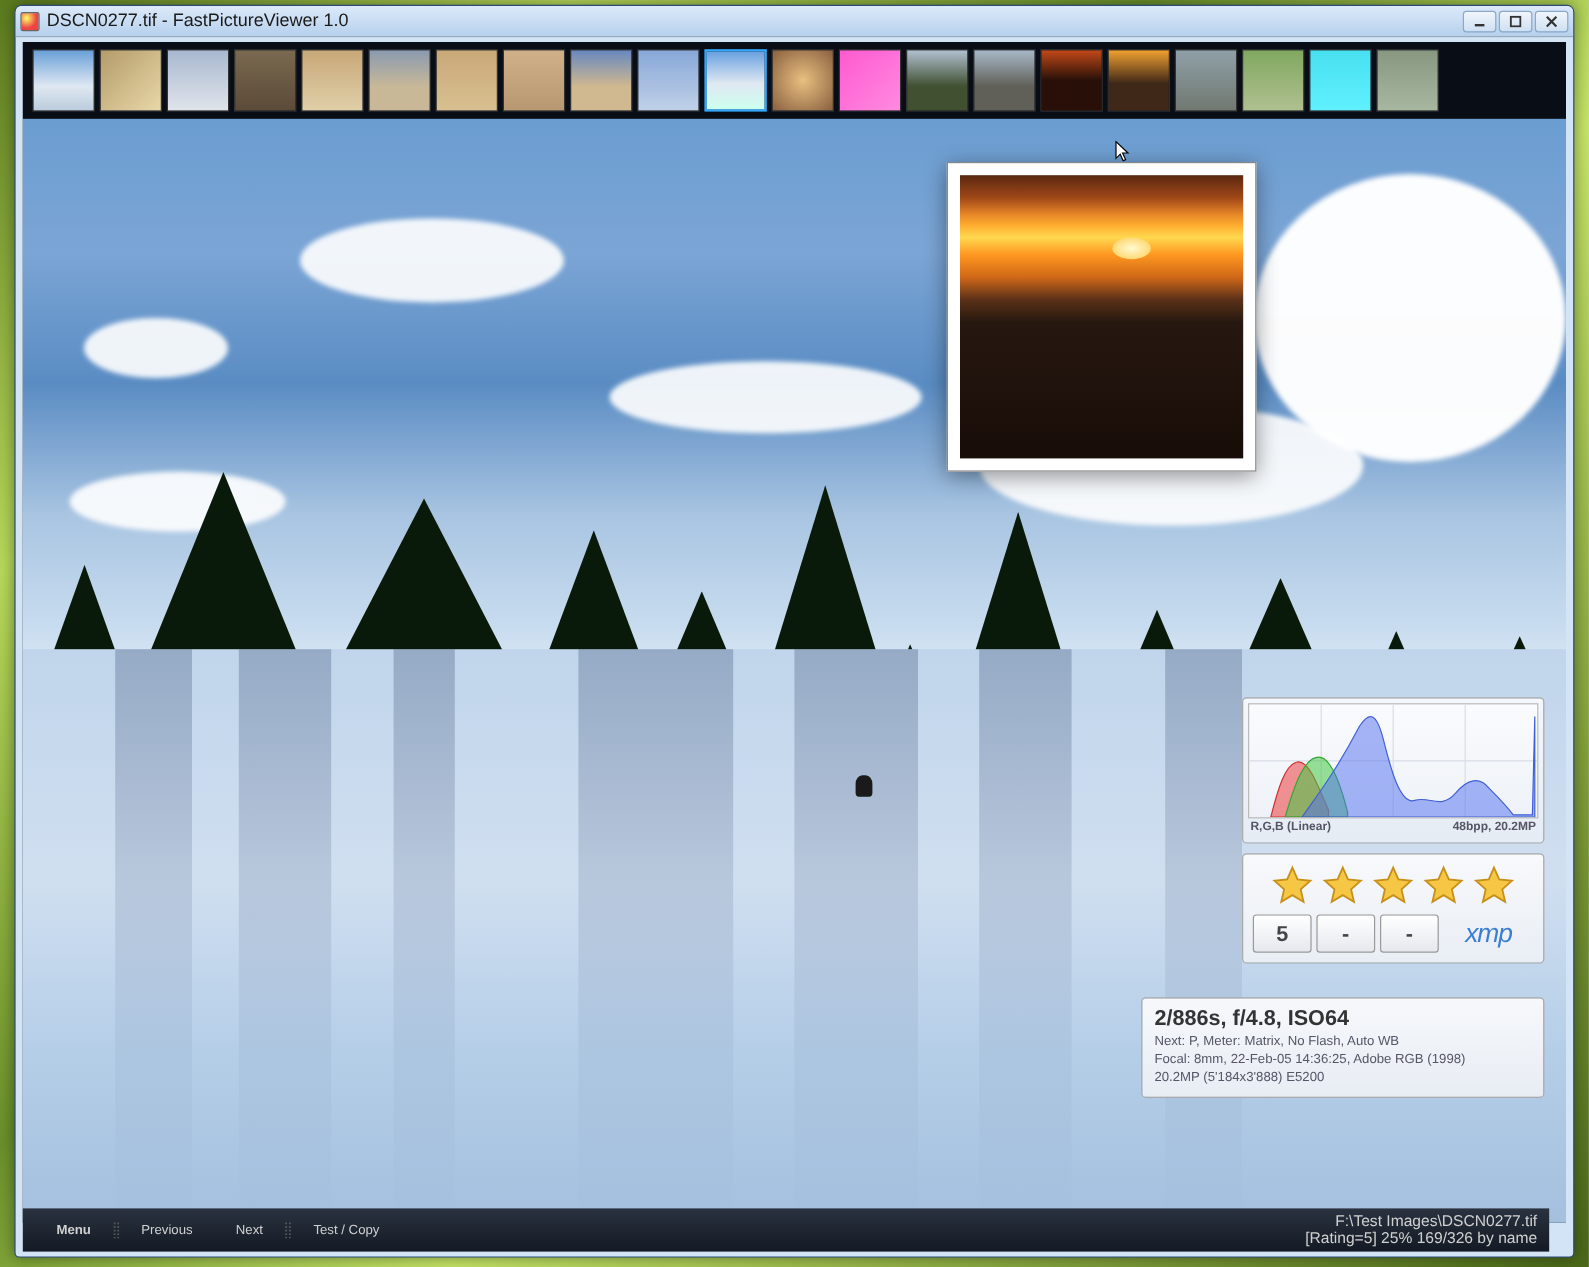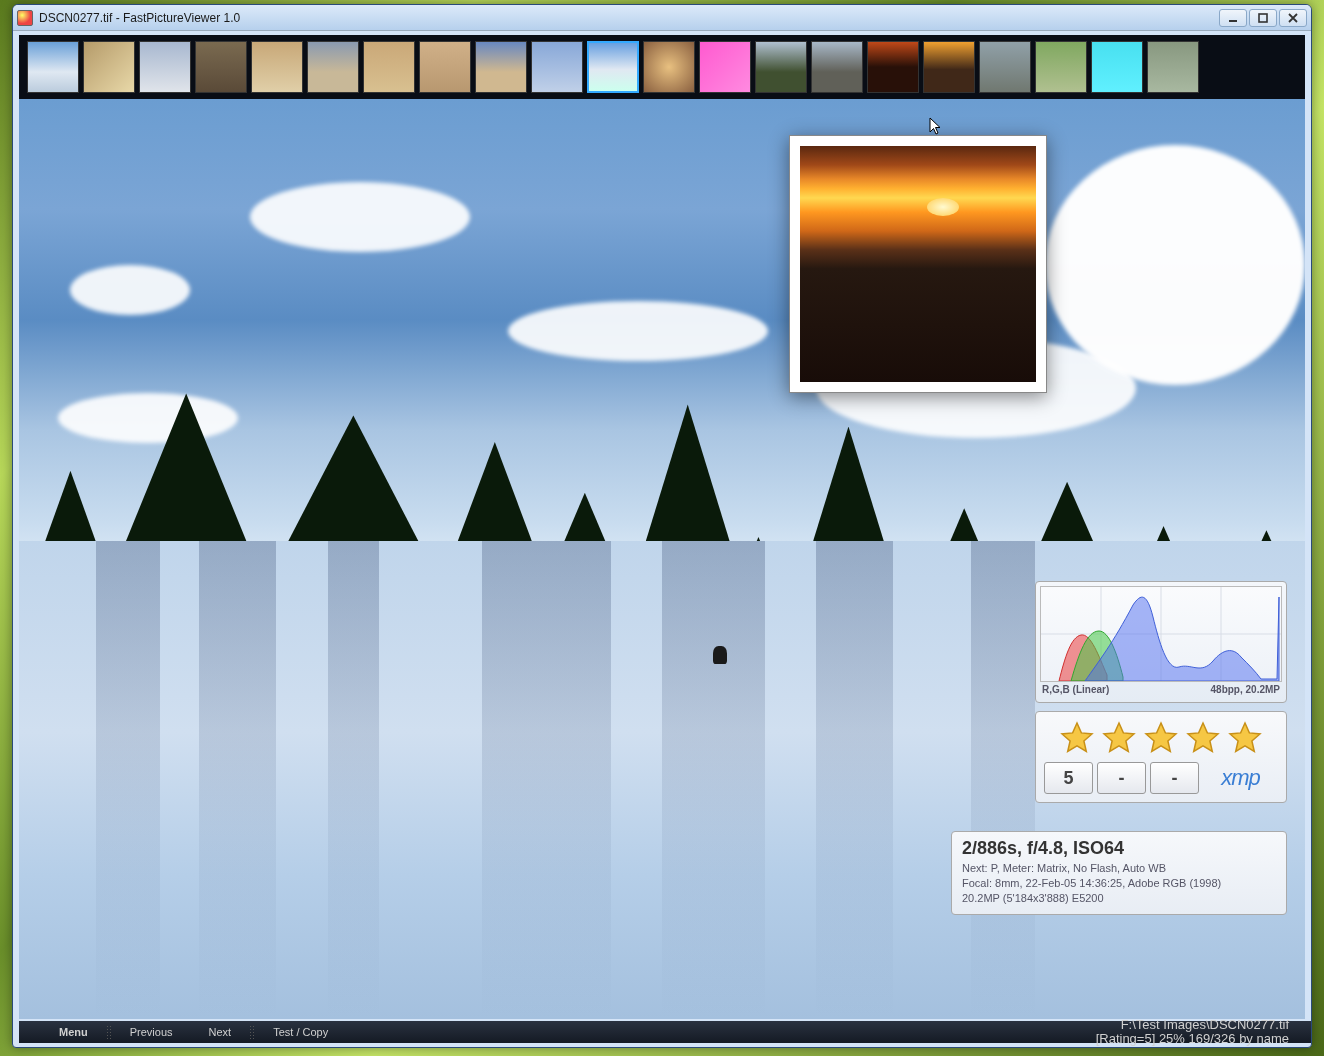--- a/index.html
+++ b/index.html
@@ -24,21 +24,21 @@
   height: 26px;
   background: linear-gradient(to bottom, #dce9f9 0%, #c9ddf3 50%, #b6d0ed 100%);
   display: flex; align-items: center; padding: 0 4px;
   border-bottom: 1px solid #9ab;
 }
 .app-icon {
   width: 16px; height: 16px; margin-right: 6px;
   background: radial-gradient(circle at 30% 30%, #ff6, #e44 60%);
   border: 1px solid #666; border-radius: 2px;
 }
-.title-text { font-size: 12px; color: #1a1a1a; flex: 1; }
+.title-text { font-size: 15px; color: #1a1a1a; flex: 1; }
 .win-controls { display: flex; gap: 2px; }
 .win-btn {
   width: 28px; height: 18px;
   background: linear-gradient(to bottom, #f0f5fb, #cfe0f3);
   border: 1px solid #8aa8c8; border-radius: 3px;
   display: flex; align-items: center; justify-content: center;
   font-size: 10px; font-weight: bold; color: #333;
   cursor: pointer;
 }
 
@@ -168,25 +168,25 @@
   background: linear-gradient(to bottom, #f6f8fb, #e8edf4);
   border: 1px solid #aaa; border-radius: 4px;
   padding: 6px 10px 8px;
   color: #556;
 }
 .exif-head { font-size: 18px; font-weight: bold; color: #333; margin-bottom: 2px; }
 .exif-line { font-size: 11px; line-height: 1.35; }
 
 
 .bottom-bar {
-  position: absolute; left: 6px; right: 0; bottom: 4px; height: 22px;
+  position: absolute; left: 6px; right: 20px; bottom: 4px; height: 36px;
   background: linear-gradient(to bottom, #2a3240, #141a24);
   display: flex; align-items: center;
   font-size: 11px; color: #d0d0d0;
-  padding: 0 22px;
+  padding: 0 10px;
 }
 .bb-item { padding: 0 18px; cursor: pointer; }
 .bb-sep {
   width: 6px; height: 14px;
   background-image: radial-gradient(#555 1px, transparent 1px);
   background-size: 3px 3px;
 }
 .bb-right { margin-left: auto; text-align: right; font-size: 13px; line-height: 1.1; }
 
 

